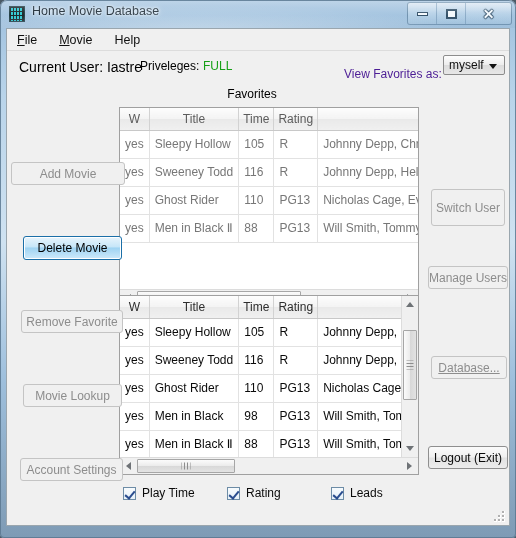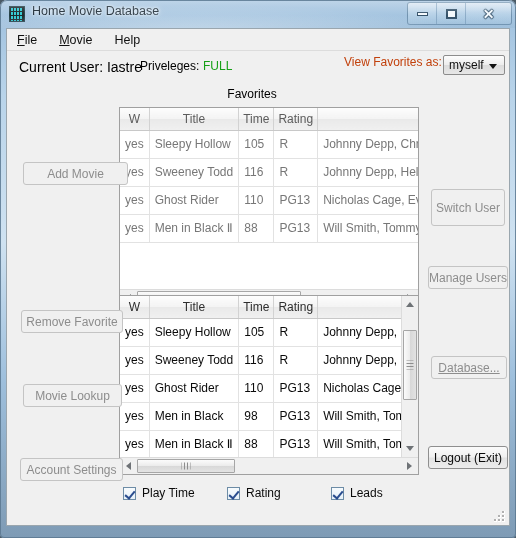--- a/index.html
+++ b/index.html
@@ -164,23 +164,23 @@
   }
   #privileges-value {
     position: absolute;
     left: 196px; top: 8px;
     font-size: 12px;
     color: #17a017;
     white-space: nowrap;
   }
   #view-as-label {
     position: absolute;
-    left: 337px; top: 4px;
+    left: 337px; top: 16px;
     font-size: 12px;
-    color: #c2410c;
+    color: #4c1d95;
     white-space: nowrap;
   }
   #view-as-select {
     position: absolute;
     left: 436px; top: 4px;
     width: 62px; height: 20px;
     box-sizing: border-box;
     background: linear-gradient(to bottom, #fdfdfd, #ededed 48%, #dcdcdc 52%, #e7e7e7);
     border: 1px solid #8c8c8c;
     border-radius: 2px;
@@ -375,21 +375,21 @@
     color: #0a0a0a;
   }
   .btn.focused {
     background: linear-gradient(to bottom, #e8f4fc 0%, #c6e6f8 45%, #9ed3f2 50%, #cfeafb 100%);
     border: 1px solid #1a6fa8;
     color: #000;
     box-shadow: inset 0 0 0 1px #ffffff;
   }
 
   
-  #btn-add-movie        { left: 16px;  top: 133px; width: 105px; height: 23px; }
+  #btn-add-movie        { left: 4px;  top: 133px; width: 114px; height: 23px; }
   #btn-delete-movie     { left: 16px;  top: 207px; width: 99px; height: 24px; }
   #btn-remove-favorite  { left: 14px;  top: 281px; width: 102px; height: 23px; }
   #btn-movie-lookup     { left: 16px;  top: 355px; width: 99px; height: 23px; }
   #btn-account-settings { left: 13px;  top: 429px; width: 103px; height: 23px; }
   
   #btn-switch-user      { left: 424px; top: 160px; width: 74px; height: 37px; }
   #btn-manage-users     { left: 421px; top: 237px; width: 80px; height: 23px; }
   #btn-database         { left: 424px; top: 327px; width: 76px; height: 23px; text-decoration: underline; }
   #btn-logout           { left: 421px; top: 417px; width: 80px; height: 23px; }
 
@@ -612,20 +612,21 @@
         <div class="hthumb" id="all-hthumb" style="width: 98px;">
             <span class="grip-h"></span>
           </div>
         <div class="arrow" style="margin-left:auto">
             <span class="tri-right"></span>
           </div>
       </div>
     </div>
 
     <div class="btn disabled" id="btn-add-movie">Add Movie</div>
+    <div class="btn focused" id="btn-delete-movie">Delete Movie</div>
     <div class="btn disabled" id="btn-remove-favorite">Remove Favorite</div>
     <div class="btn disabled" id="btn-movie-lookup">Movie Lookup</div>
     <div class="btn disabled" id="btn-account-settings">Account Settings</div>
 
     <div class="btn disabled" id="btn-switch-user">Switch User</div>
     <div class="btn disabled" id="btn-manage-users">Manage Users</div>
     <div class="btn disabled" id="btn-database">Database...</div>
     <div class="btn normal" id="btn-logout">Logout (Exit)</div>
 
     <div id="checkbox-row">

